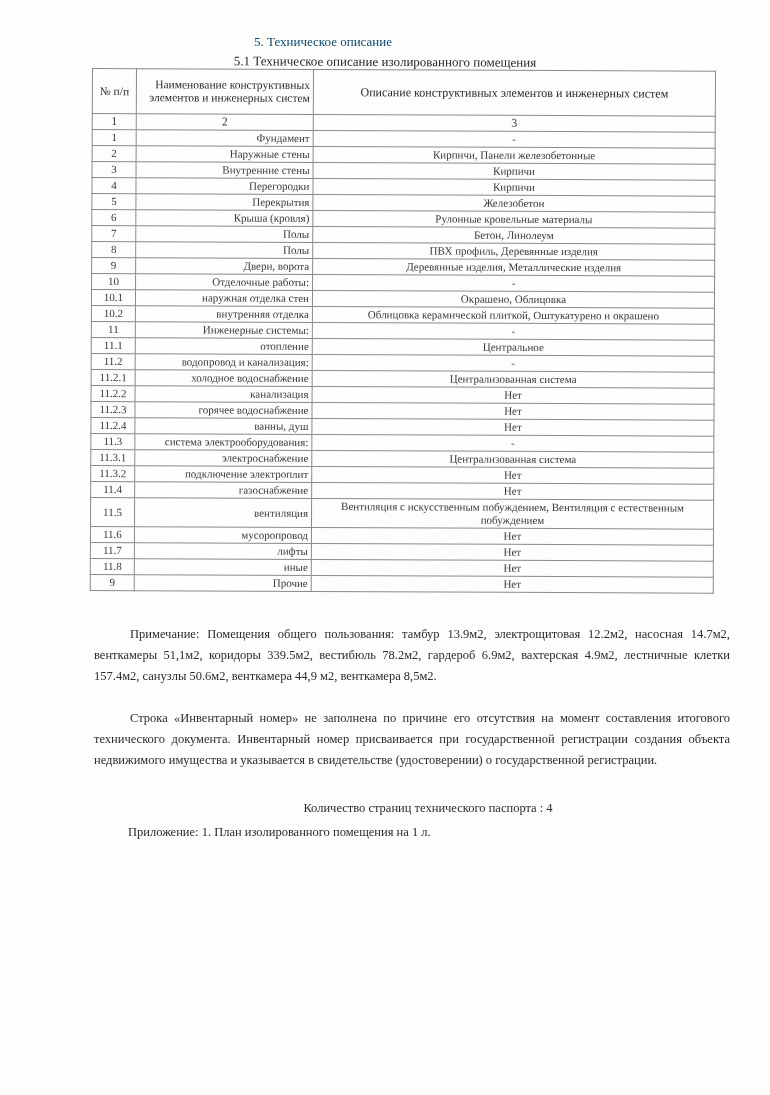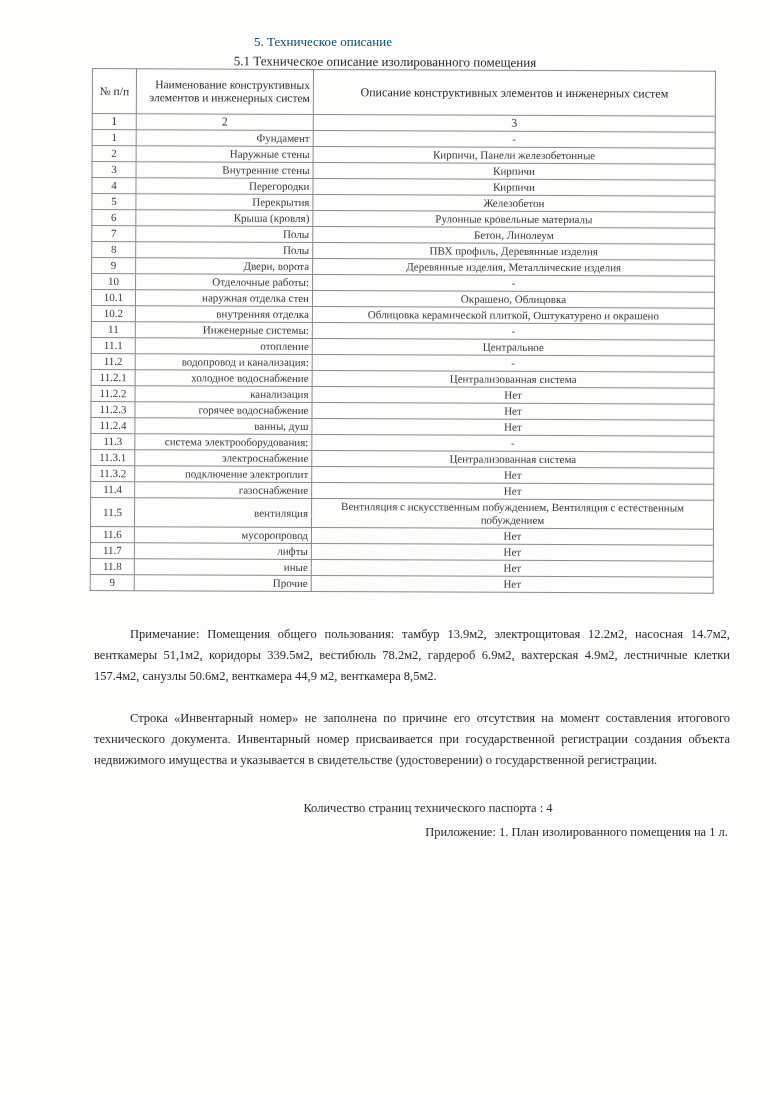--- a/index.html
+++ b/index.html
@@ -31,21 +31,21 @@
   .num-row .c2 { text-align: center; }
   .tall td { height: 28px; line-height: 13px; }
   .para {
     position: absolute; left: 82px; width: 636px; font-size: 12.5px; line-height: 21px;
     text-align: justify; color: #2c2c2c; margin-left: 12px;
   }
   .para .indent { display: inline-block; width: 36px; }
   .p1 { top: 624px; }
   .p2 { top: 708px; }
   .p3 { top: 798px; left: 116px; width: 600px; text-align: center; }
-  .p4 { top: 822px; left: 116px; width: 600px; text-align: right; }
+  .p4 { top: 822px; left: 116px; width: 600px; text-align: left; }
 </style>
 </head>
 <body>
 
 <div class="title1">5. Техническое описание</div>
 <div class="title2">5.1 Техническое описание изолированного помещения</div>
 
 <div class="tbl-wrap">
   <table>
     <thead>

